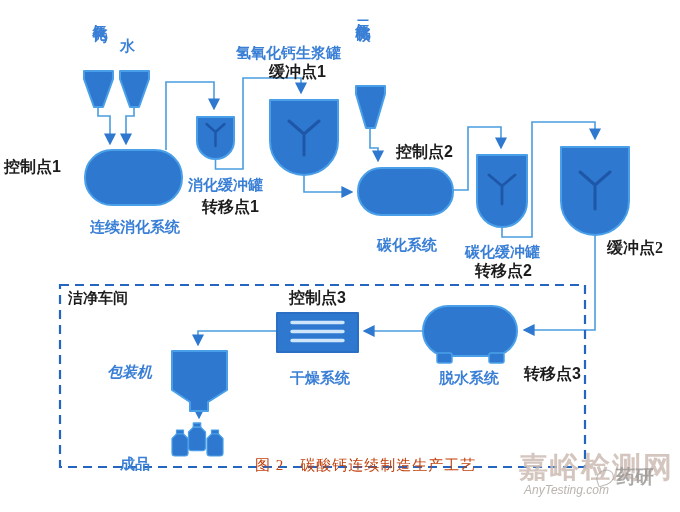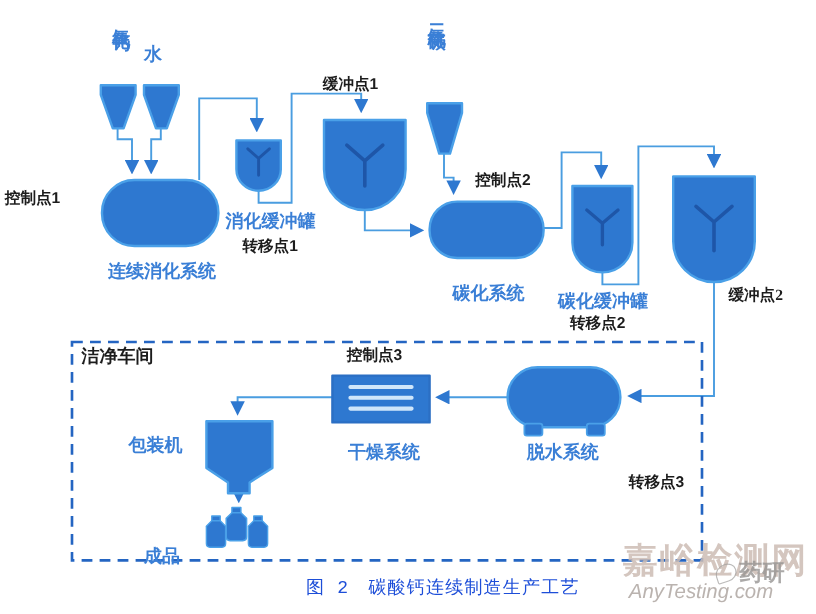--- a/index.html
+++ b/index.html
@@ -1,28 +1,28 @@
 <!DOCTYPE html>
 <html><head>
 <meta charset="utf-8">
 <style>
   html,body{margin:0;padding:0;background:#fff;}
   .stage{position:relative;width:680px;height:512px;background:#ffffff;overflow:hidden;
          font-family:"Liberation Sans",sans-serif;}
   .stage svg{position:absolute;left:0;top:0;}
   .lbl{position:absolute;white-space:nowrap;line-height:1.15;}
   .blue{color:#3a7fd6;font-size:15px;font-weight:600;}
-  .black{color:#1c1c1c;font-size:13px;font-weight:700;}
+  .black{color:#1c1c1c;font-size:16px;font-weight:700;}
   .v{writing-mode:vertical-rl;text-orientation:upright;letter-spacing:2px;line-height:1;}
   .big{font-size:15px;}
-  .caption{position:absolute;left:255px;top:480px;font-family:Liberation Mono, monospace;
-           font-size:15px;color:#1d4ed8;letter-spacing:1px;}
+  .caption{position:absolute;left:255px;top:456px;font-family:Liberation Serif, serif;
+           font-size:15px;color:#c2410c;letter-spacing:1px;}
   .wm-name{position:absolute;left:519px;top:448px;font-size:29px;font-weight:700;
            color:rgba(205,188,180,0.85);letter-spacing:2px;z-index:5;}
-  .wm-url{position:absolute;left:524px;top:483px;font-size:17px;font-style:italic;
+  .wm-url{position:absolute;left:524px;top:483px;font-size:12px;font-style:italic;
           color:rgba(178,171,166,0.9);z-index:5;}
   .wm-logo{position:absolute;left:596px;top:464px;z-index:6;display:flex;align-items:center;gap:2px;
            color:rgba(150,148,146,0.8);font-size:19px;font-weight:600;}
   .swirl{display:inline-block;width:16px;height:13px;border:1.6px solid rgba(160,158,156,0.7);
          border-radius:60% 50% 55% 10%;transform:rotate(-18deg);}
 </style>
 </head>
 <body>
 
 <div class="stage">
@@ -103,33 +103,34 @@
       </g>
     </g>
   </svg>
 
   <div class="lbl blue v" style="left:93px;top:12px;">氧化钙</div>
   <div class="lbl blue" style="left:120px;top:37px;">水</div>
   <div class="lbl black" style="left:4px;top:158px;">控制点1</div>
   <div class="lbl blue" style="left:90px;top:218px;">连续消化系统</div>
   <div class="lbl blue" style="left:188px;top:176px;">消化缓冲罐</div>
   <div class="lbl black" style="left:202px;top:198px;">转移点1</div>
+  <div class="lbl blue" style="left:236px;top:44px;">氢氧化钙生浆罐</div>
   <div class="lbl black" style="left:269px;top:63px;">缓冲点1</div>
   <div class="lbl blue v" style="left:356px;top:9px;">二氧化碳</div>
   <div class="lbl black" style="left:396px;top:143px;">控制点2</div>
   <div class="lbl blue" style="left:377px;top:236px;">碳化系统</div>
   <div class="lbl blue" style="left:465px;top:243px;">碳化缓冲罐</div>
   <div class="lbl black" style="left:475px;top:262px;">转移点2</div>
   <div class="lbl black" style="left:607px;top:239px;font-family:Liberation Serif, serif;">缓冲点2</div>
   <div class="lbl black big" style="left:68px;top:289px;">洁净车间</div>
   <div class="lbl black" style="left:289px;top:289px;">控制点3</div>
   <div class="lbl blue" style="left:290px;top:369px;text-align:center;">干燥系统</div>
   <div class="lbl blue" style="left:439px;top:369px;">脱水系统</div>
-  <div class="lbl black" style="left:524px;top:365px;margin-top:30px;">转移点3</div>
-  <div class="lbl blue" style="left:107px;top:363px;">包装机</div>
+  <div class="lbl black" style="left:524px;top:365px;">转移点3</div>
+  <div class="lbl blue" style="left:107px;top:363px;font-style:italic;">包装机</div>
   <div class="lbl blue" style="left:120px;top:431px;margin-top:24px;">成品</div>
 
   <div class="caption">图 2　碳酸钙连续制造生产工艺</div>
 
   <div class="wm-name">嘉峪检测网</div>
   <div class="wm-logo">
     <span class="swirl"></span>
     <span>药研</span>
   </div>
   <div class="wm-url">AnyTesting.com</div>

